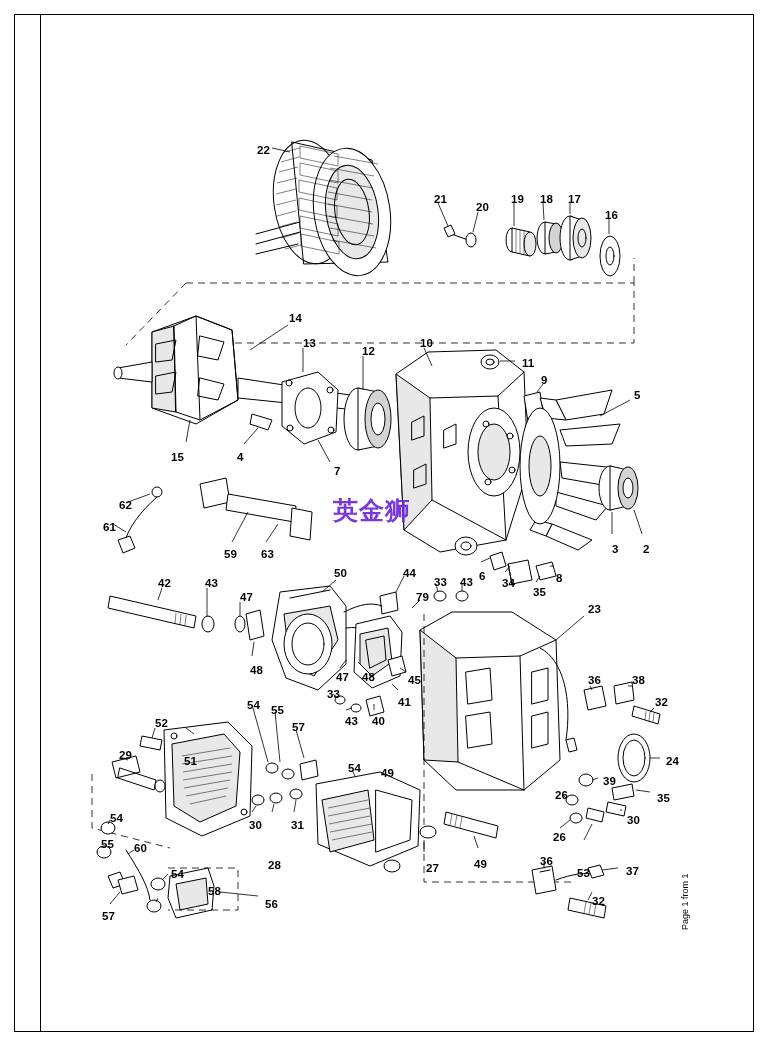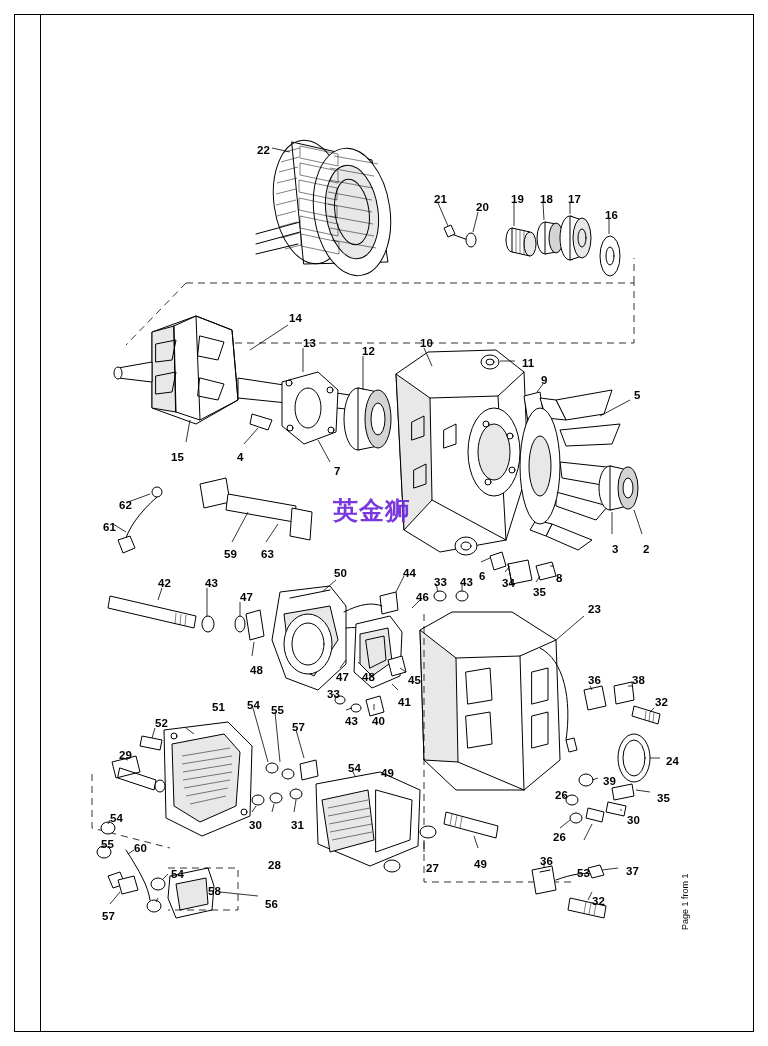--- a/index.html
+++ b/index.html
@@ -482,21 +482,21 @@
       <div class="num" style="left: 103px; top: 522px;">61</div>
       <div class="num" style="left: 224px; top: 549px;">59</div>
       <div class="num" style="left: 261px; top: 549px;">63</div>
       <div class="num" style="left: 479px; top: 571px;">6</div>
       <div class="num" style="left: 502px; top: 578px;">34</div>
       <div class="num" style="left: 533px; top: 587px;">35</div>
       <div class="num" style="left: 556px; top: 573px;">8</div>
       <div class="num" style="left: 434px; top: 577px;">33</div>
       <div class="num" style="left: 460px; top: 577px;">43</div>
       <div class="num" style="left: 403px; top: 568px;">44</div>
-      <div class="num" style="left: 416px; top: 592px;">46</div>
+      <div class="num" style="left: 416px; top: 592px;">79</div>
       <div class="num" style="left: 334px; top: 568px;">50</div>
       <div class="num" style="left: 158px; top: 578px;">42</div>
       <div class="num" style="left: 205px; top: 578px;">43</div>
       <div class="num" style="left: 240px; top: 592px;">47</div>
       <div class="num" style="left: 250px; top: 665px;">48</div>
       <div class="num" style="left: 336px; top: 672px;">47</div>
       <div class="num" style="left: 362px; top: 672px;">48</div>
       <div class="num" style="left: 408px; top: 675px;">45</div>
       <div class="num" style="left: 327px; top: 689px;">33</div>
       <div class="num" style="left: 345px; top: 716px;">43</div>
@@ -512,21 +512,21 @@
       <div class="num" style="left: 555px; top: 790px;">26</div>
       <div class="num" style="left: 553px; top: 832px;">26</div>
       <div class="num" style="left: 577px; top: 840px; margin-top: 28px;">53</div>
       <div class="num" style="left: 627px; top: 815px;">30</div>
       <div class="num" style="left: 247px; top: 700px;">54</div>
       <div class="num" style="left: 271px; top: 705px;">55</div>
       <div class="num" style="left: 292px; top: 722px;">57</div>
       <div class="num" style="left: 348px; top: 763px;">54</div>
       <div class="num" style="left: 381px; top: 768px;">49</div>
       <div class="num" style="left: 155px; top: 718px;">52</div>
-      <div class="num" style="left: 184px; top: 702px; margin-left: 28px;">51</div>
+      <div class="num" style="left: 184px; top: 756px;">51</div>
       <div class="num" style="left: 119px; top: 750px;">29</div>
       <div class="num" style="left: 249px; top: 820px;">30</div>
       <div class="num" style="left: 268px; top: 820px; margin-top: 40px;">28</div>
       <div class="num" style="left: 291px; top: 820px;">31</div>
       <div class="num" style="left: 110px; top: 813px;">54</div>
       <div class="num" style="left: 101px; top: 839px;">55</div>
       <div class="num" style="left: 134px; top: 843px;">60</div>
       <div class="num" style="left: 102px; top: 911px;">57</div>
       <div class="num" style="left: 171px; top: 869px;">54</div>
       <div class="num" style="left: 160px; top: 886px; margin-left: 48px;">58</div>

